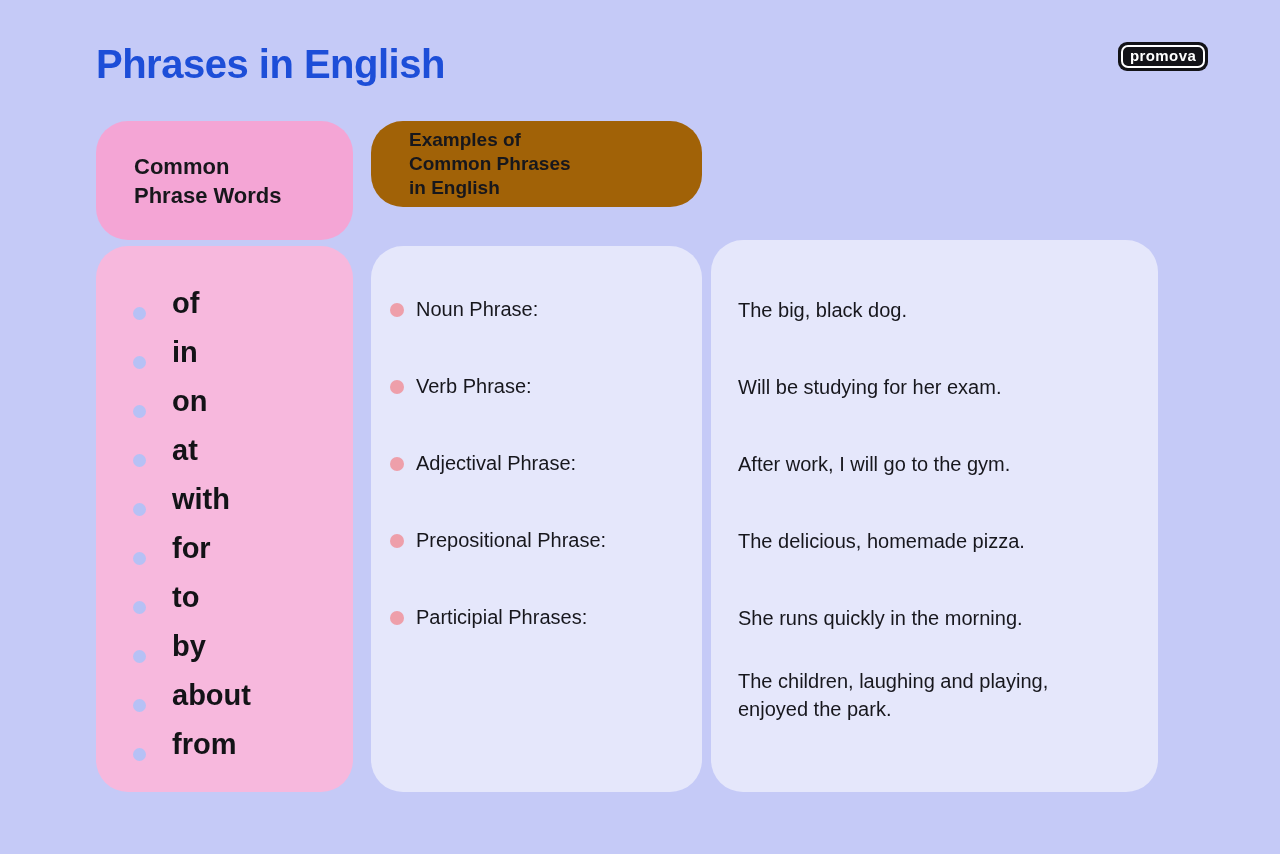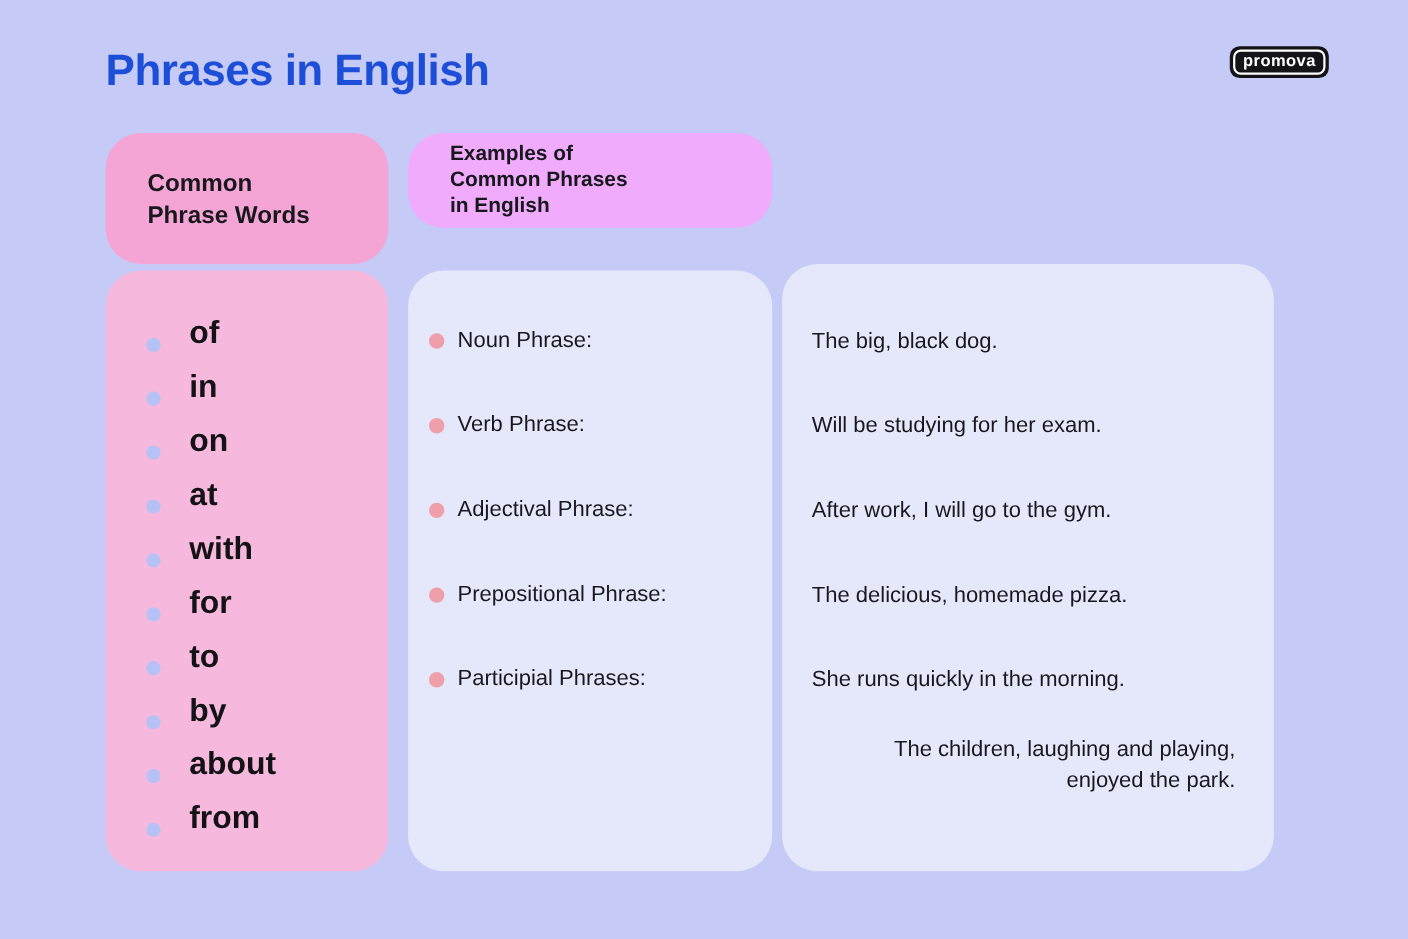--- a/index.html
+++ b/index.html
@@ -44,21 +44,21 @@
     font-size: 15px;
     font-weight: 700;
     letter-spacing: 0.4px;
     padding: 0px 7px 2px 7px;
     line-height: 17px;
   }
 
   
   .card { position: absolute; border-radius: 32px; box-sizing: border-box; }
   .header-left  { left: 96px;  top: 121px; width: 257px; height: 119px; background: #f4a5d5; }
-  .header-mid   { left: 371px; top: 121px; width: 331px; height: 86px; background: #f0abfc; }
+  .header-mid   { left: 371px; top: 121px; width: 331px; height: 86px; background: #a16207; }
   .body-left    { left: 96px;  top: 246px; width: 257px; height: 546px; background: #f7b8dd; }
   .body-mid     { left: 371px; top: 246px; width: 331px; height: 546px; background: #e5e7fb; }
   .body-right   { left: 711px; top: 240px; width: 447px; height: 552px; background: #e5e7fb; }
 
   .header-text {
     display: flex;
     flex-direction: column;
     justify-content: center;
     height: 100%;
     padding-left: 38px;
@@ -76,21 +76,21 @@
 
   
   .phrase-list { padding-top: 25px; }
   .phrase-item { height: 77px; display: flex; align-items: center; padding-left: 19px; }
   .phrase-bullet { width: 14px; height: 14px; border-radius: 50%; background: #ee9faa; flex: none; }
   .phrase-text { margin-left: 12px; font-size: 20px; color: #17171d; }
 
   
   .example-list { padding-top: 31px; }
   .example-item { height: 77px; display: flex; align-items: center; padding-left: 27px; }
-  .example-text { font-size: 20px; line-height: 28px; color: #17171d; max-width: 385px; text-align: right; }
+  .example-text { font-size: 20px; line-height: 28px; color: #17171d; max-width: 385px; }
 </style>
 </head>
 <body>
 
 <div class="canvas">
 
   <h1 class="title">Phrases in English</h1>
 
   <div class="logo">
     <span class="logo-inner">promova</span>

